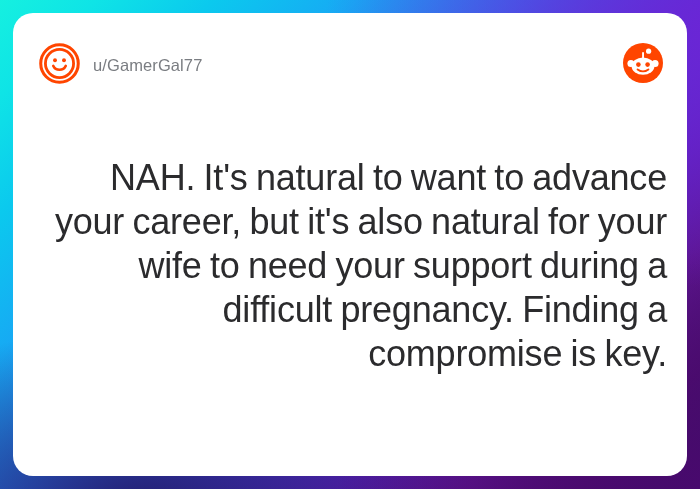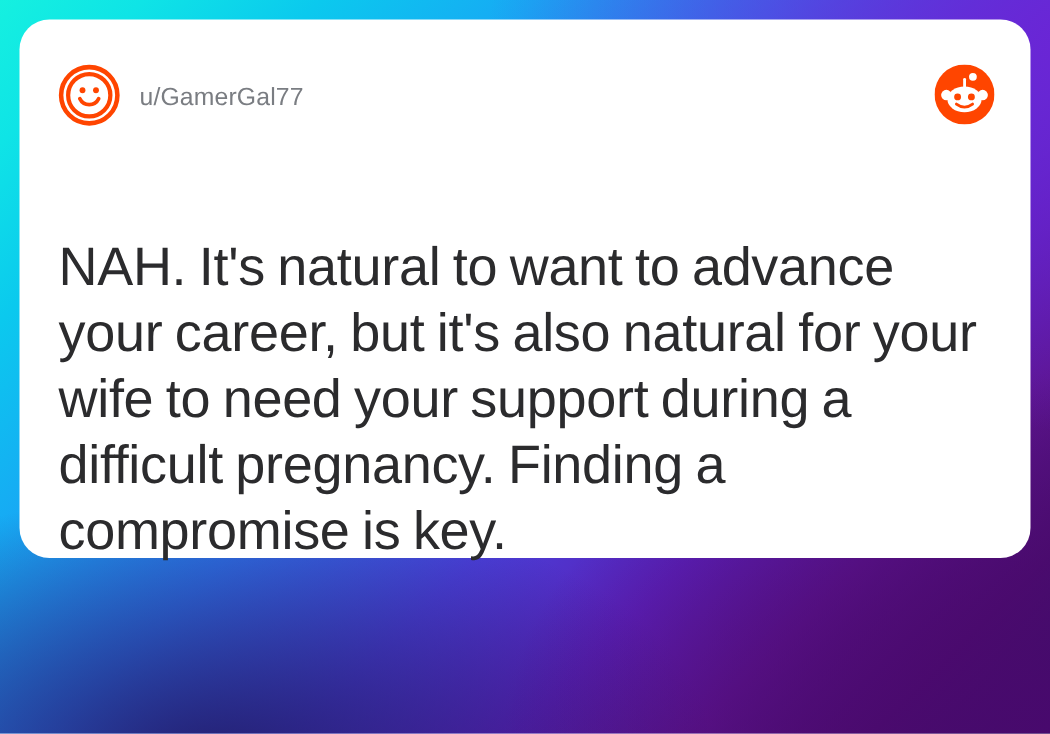--- a/index.html
+++ b/index.html
@@ -42,21 +42,21 @@
       radial-gradient(95% 85% at 103% 100%, rgba(74,8,110,0.98) 0%, rgba(74,8,110,0.6) 28%, rgba(74,8,110,0) 58%),
       radial-gradient(80% 60% at 20% 103%, rgba(30,24,96,0.85) 0%, rgba(30,24,96,0) 60%);
     pointer-events: none;
   }
 
   .card {
     position: absolute;
     left: 13px;
     top: 13px;
     width: 674px;
-    height: 359px;
+    height: 463px;
     background: #ffffff;
     border-radius: 20px;
     box-sizing: border-box;
     z-index: 2;
   }
 
   .card-header {
     position: absolute;
     left: 0;
     top: 0;
@@ -94,20 +94,21 @@
     position: absolute;
     left: 26px;
     top: 143px;
     width: 628px;
     font-size: 36px;
     line-height: 44px;
     color: #2b2b2d;
     font-weight: 400;
     letter-spacing: -0.2px;
     word-spacing: -1.5px;
+    text-align: right;
   }
 </style>
 </head>
 <body>
 
 <div class="canvas">
 
   <div class="card">
 
     <div class="card-header">

